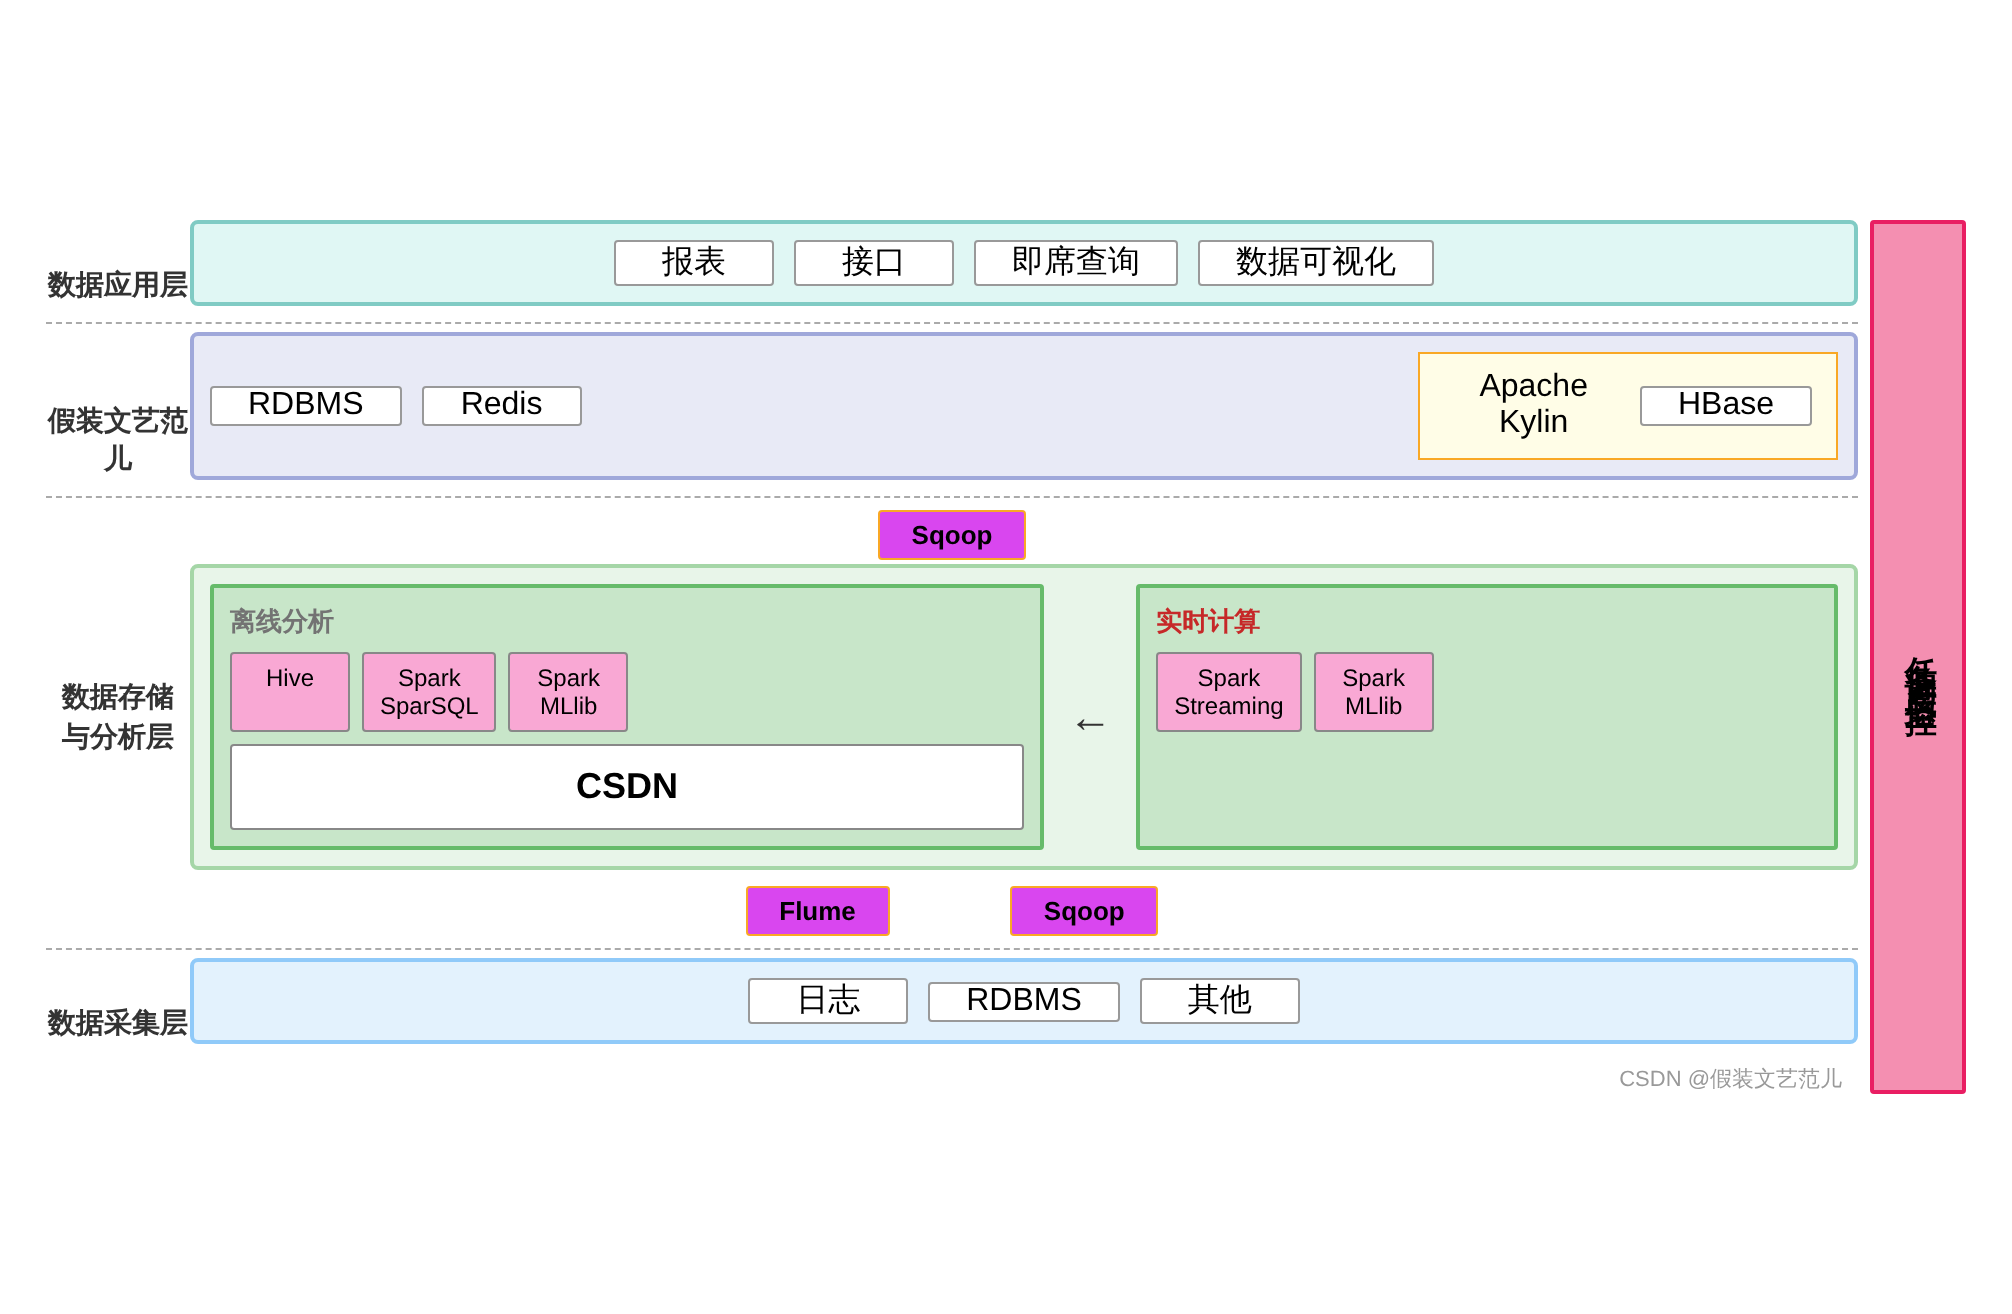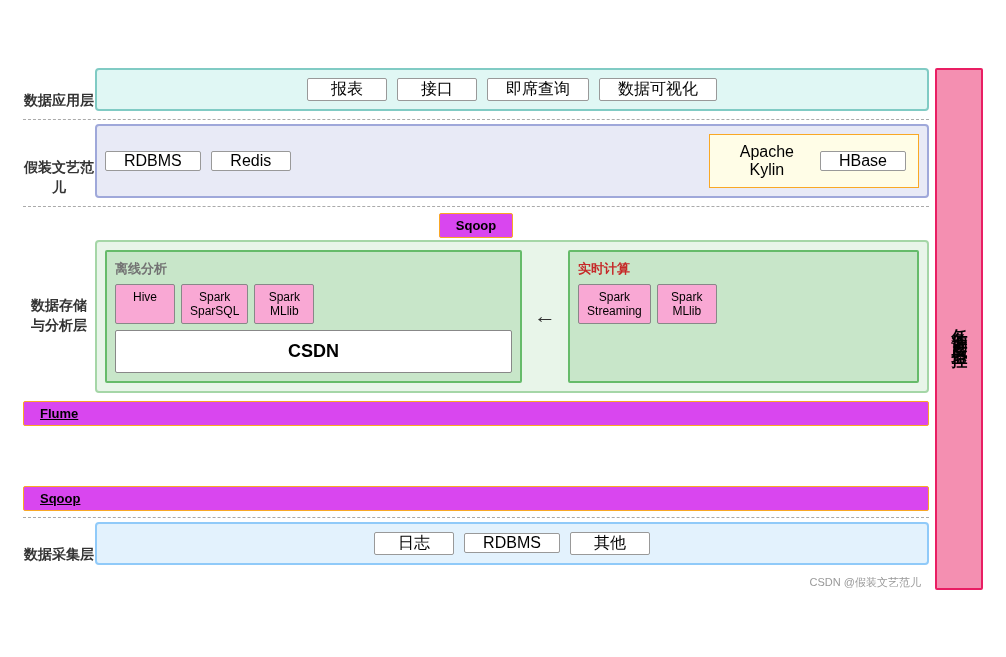--- a/index.html
+++ b/index.html
@@ -249,25 +249,23 @@
       align-items: center;
       justify-content: center;
       font-size: 22px;
       color: #333;
       padding: 0 4px;
     }
 
     
     .flume-sqoop-row {
       display: flex;
-      flex-direction: column;
       justify-content: center;
       gap: 60px;
       margin: 2px 0 4px 0;
-      text-decoration: underline;
     }
 
     
     .dashed-sep {
       border: none;
       border-top: 1.5px dashed #aaa;
       margin: 2px 0 4px 0;
       width: 100%;
     }
 

